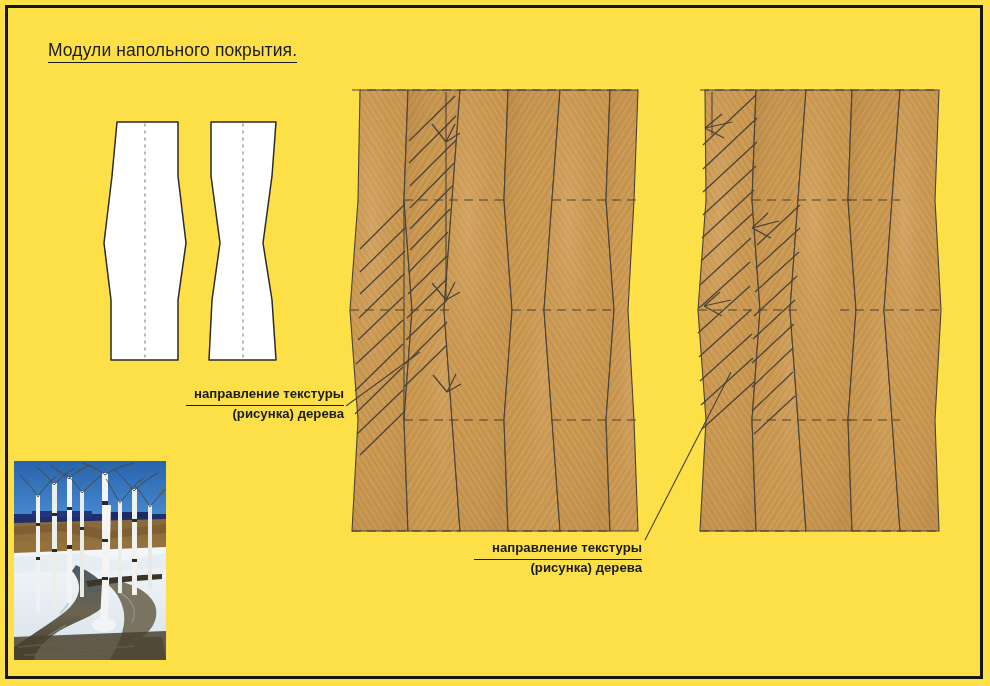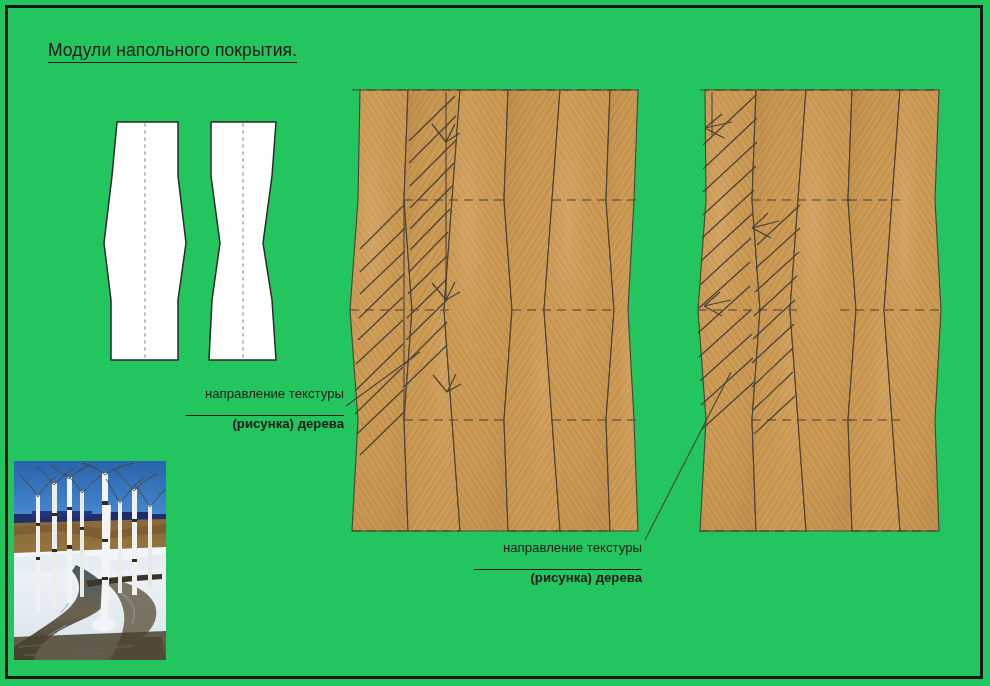--- a/index.html
+++ b/index.html
@@ -8,21 +8,21 @@
     padding: 0;
     background: #ffffff;
   }
   body {
     font-family: "Liberation Sans", sans-serif;
   }
   #board {
     position: relative;
     width: 990px;
     height: 686px;
-    background: #22c55e;
+    background: #fde047;
     overflow: hidden;
   }
   #frame {
     position: absolute;
     left: 5px;
     top: 5px;
     width: 978px;
     height: 674px;
     border: 3px solid #161616;
     box-sizing: border-box;
@@ -53,21 +53,21 @@
 
   
   .caption {
     position: absolute;
     color: #1b1b1b;
     font-size: 13.2px;
     line-height: 16.5px;
     text-align: right;
     white-space: nowrap;
   }
-  .caption .l1 { display:block; border-bottom: 1.1px solid #1b1b1b; padding-bottom:12px;}
+  .caption .l1 { display:block; border-bottom: 1.1px solid #1b1b1b; padding-bottom:2px;font-weight:bold;}
   .caption .l2 { display:block;font-weight:bold; }
   #caption-left  { left: 186px; top: 386px; width: 158px; }
   #caption-right { left: 474px; top: 540px; width: 168px; }
 
   
   svg.layer {
     position: absolute;
     left: 0; top: 0;
     width: 990px;
     height: 686px;

